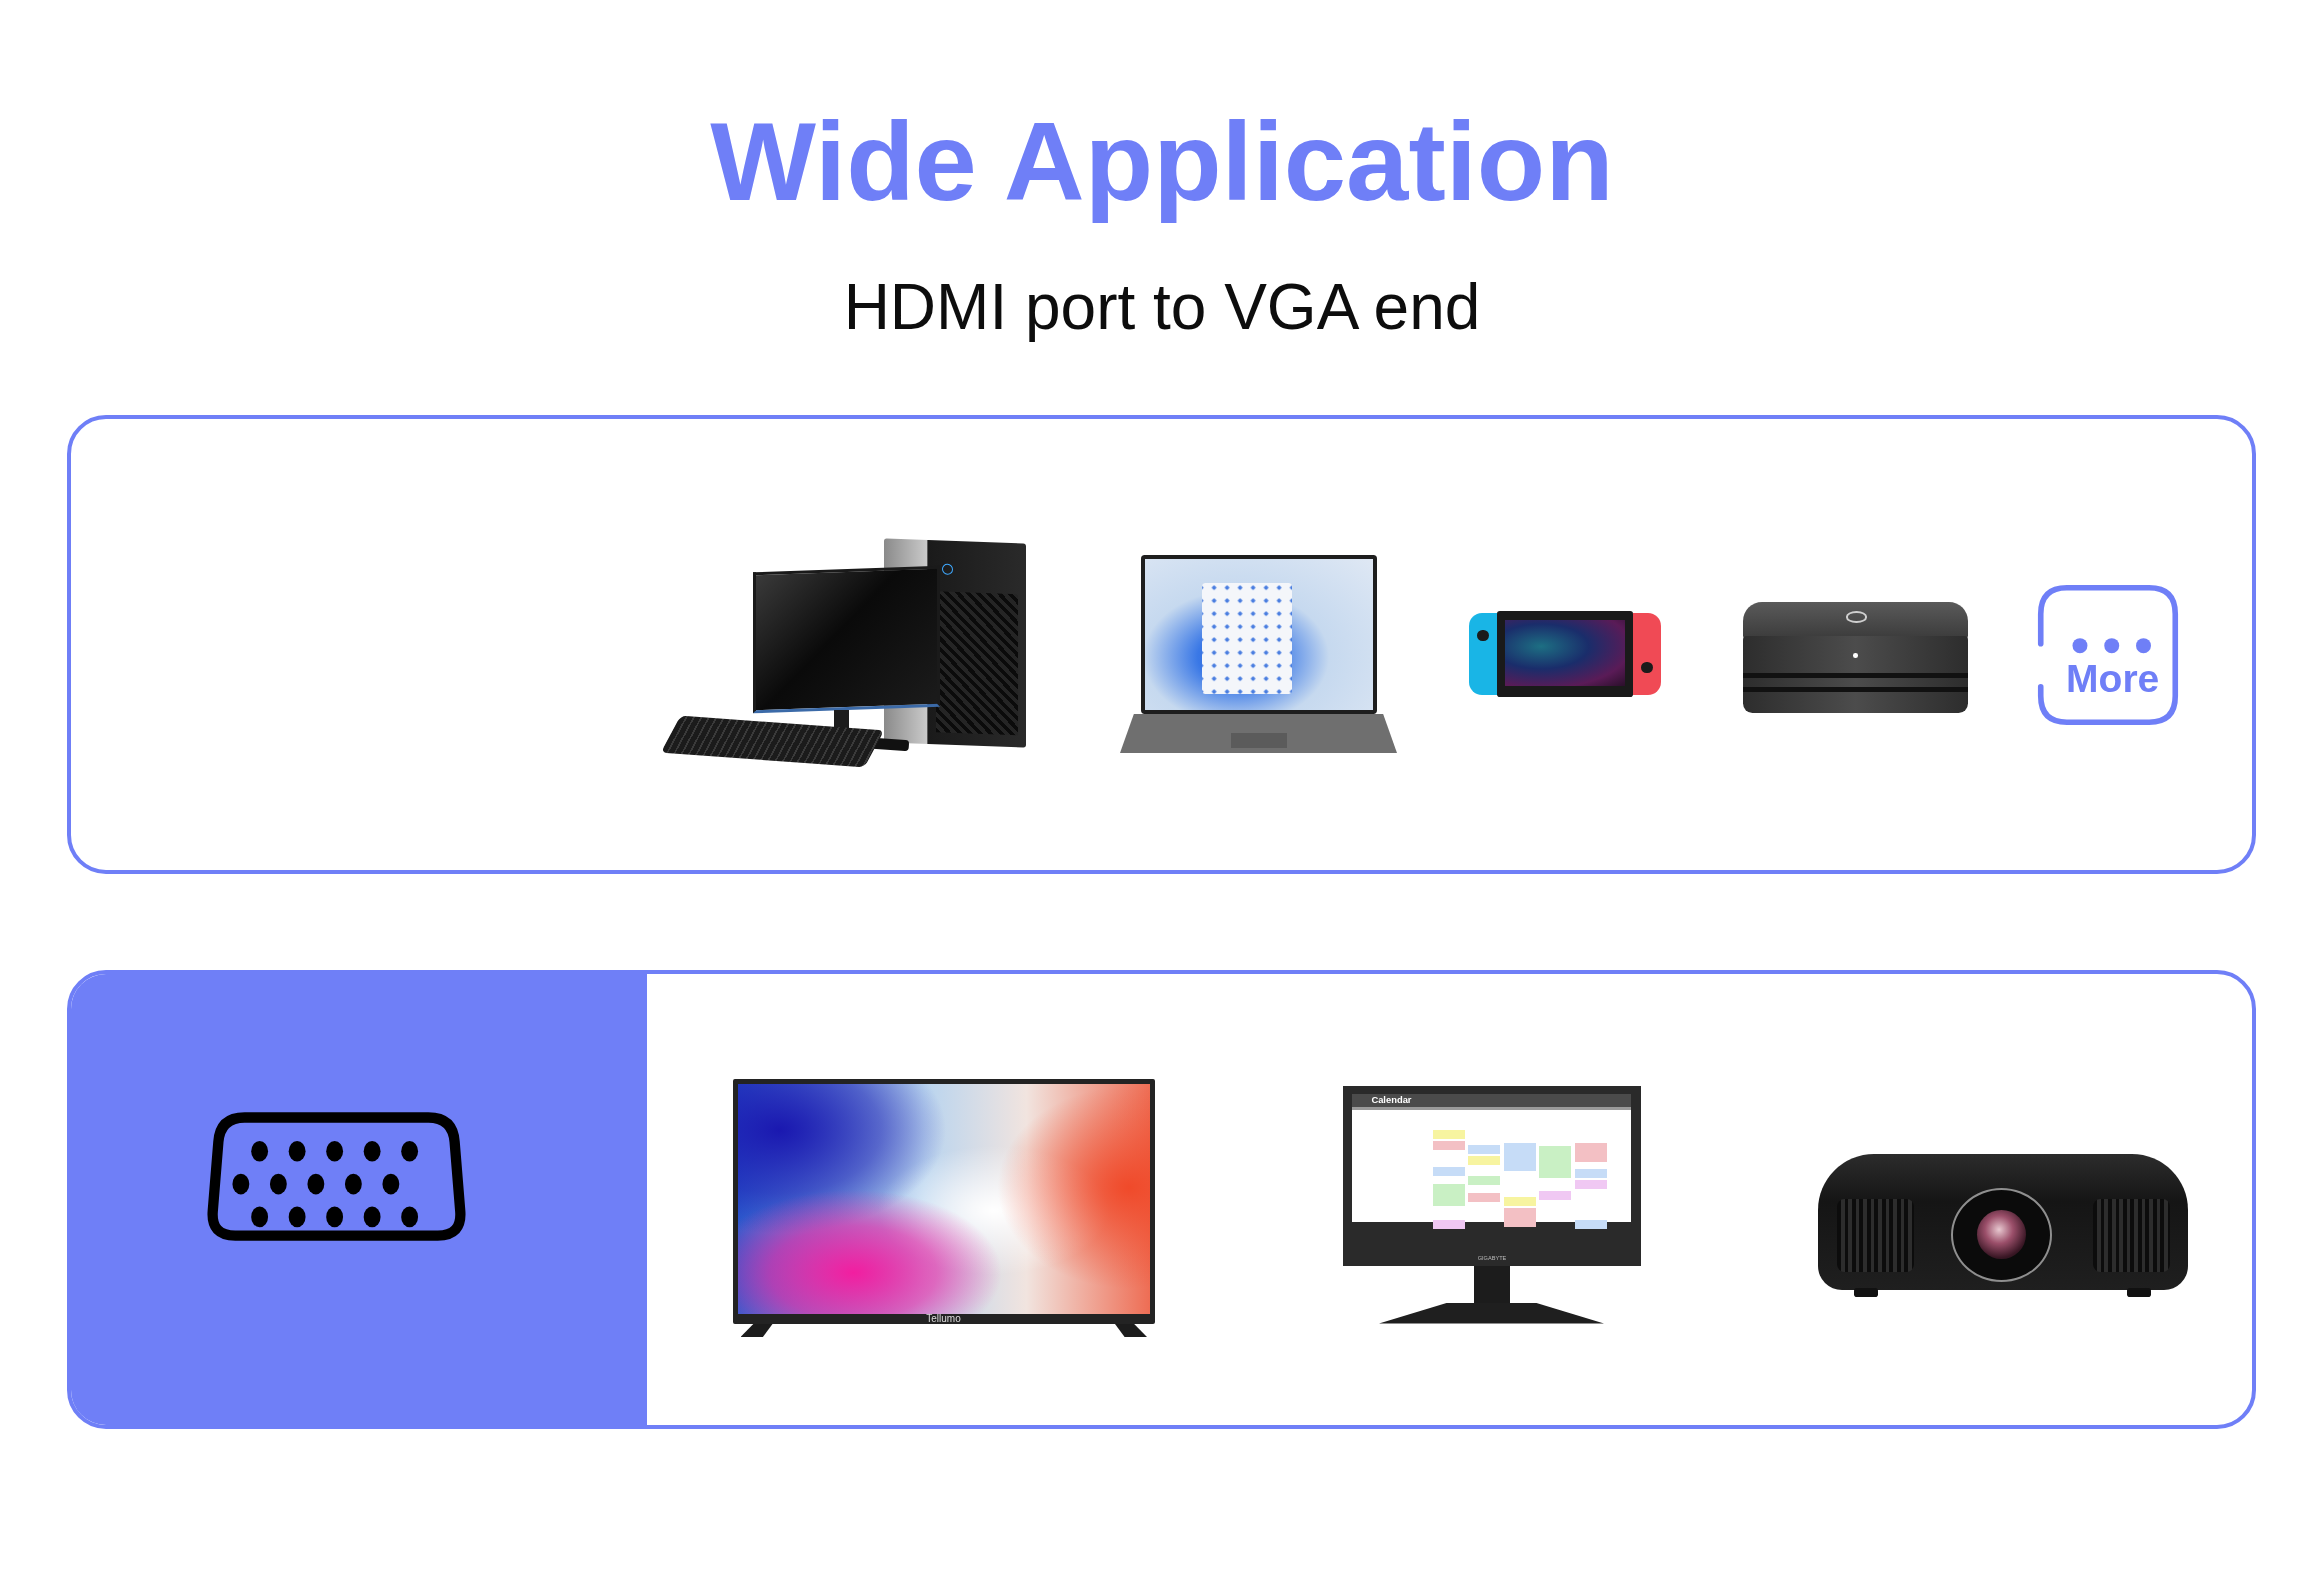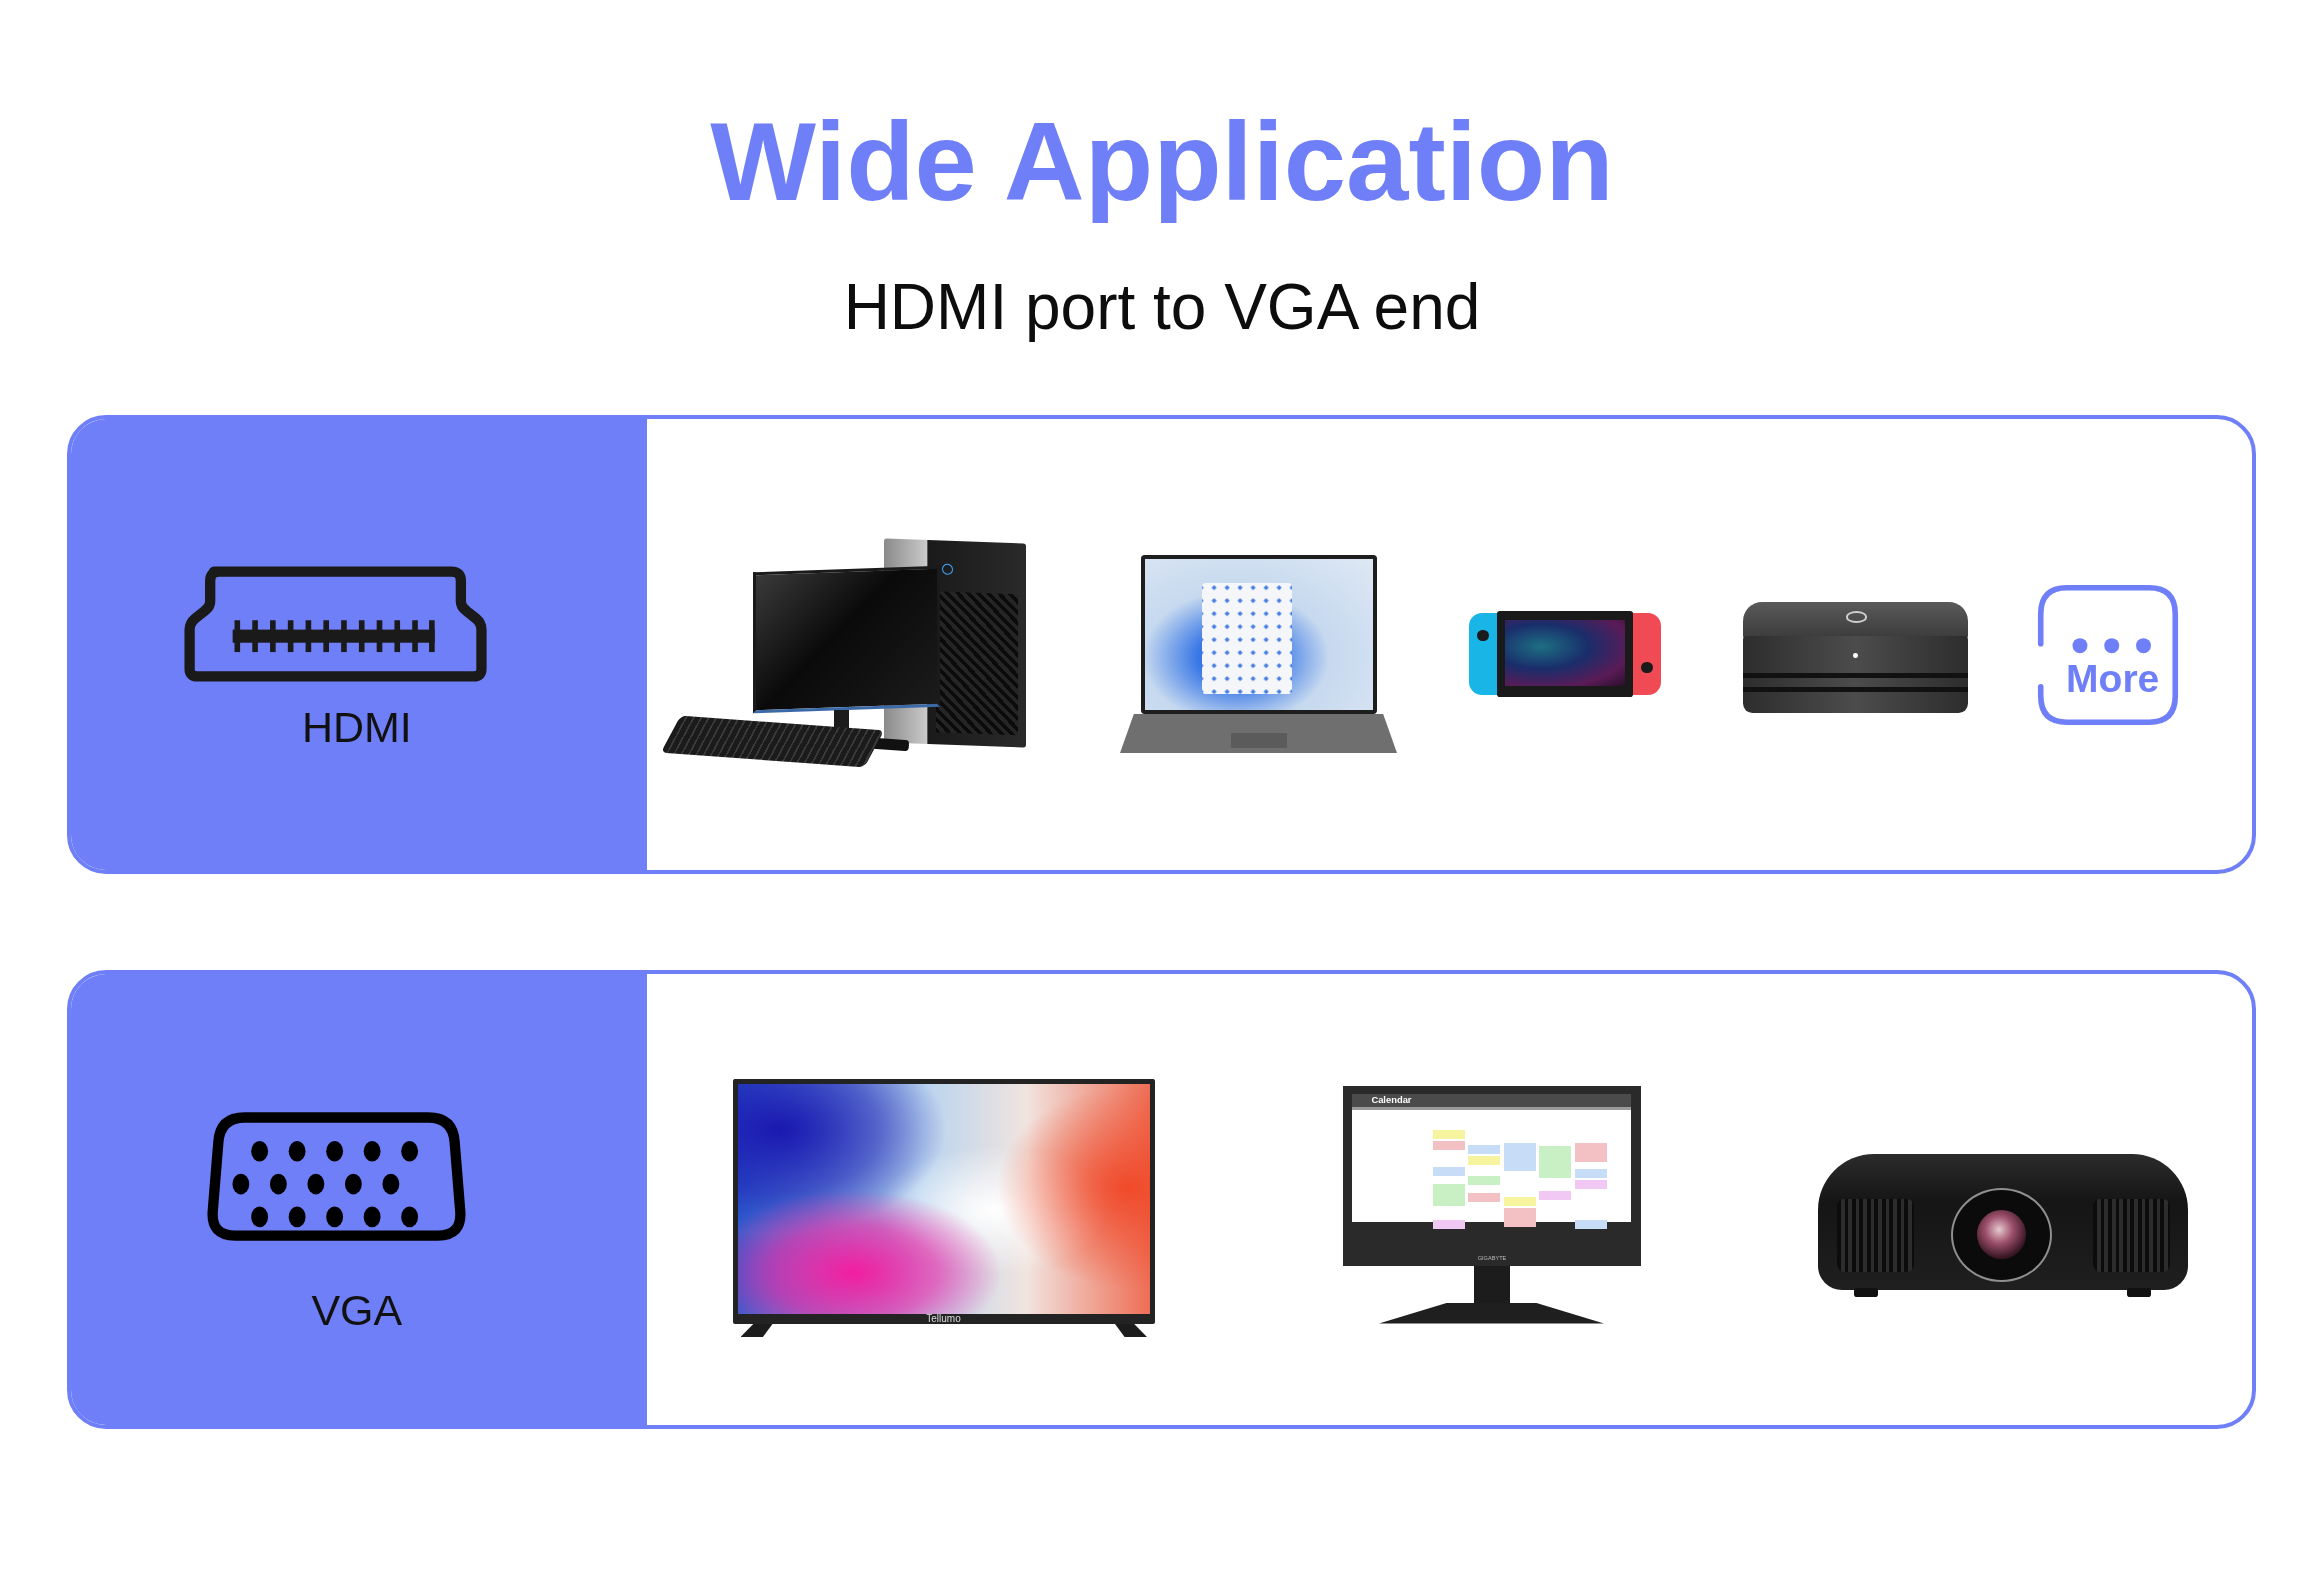--- a/index.html
+++ b/index.html
@@ -159,41 +159,20 @@
   .proj .lens { position: absolute; left: 159px; top: 67px; width: 49px; height: 49px; border-radius: 50%; background: radial-gradient(circle at 45% 40%, #e8c8d0 0%, #9b4f6a 35%, #3a1725 70%, #0a0a0a 100%); }
   .proj .foot { position: absolute; top: 145px; width: 24px; height: 9.4px; background: #111; border-radius: 2.8px; }
 </style>
 </head>
 <body>
 
 <div class="title">Wide Application</div>
 <div class="subtitle">HDMI port to VGA end</div>
 
 <section class="panel hdmi">
-  <div class="port-side">
-    <svg class="port-icon" viewBox="0 0 325 128">
-      <path d="M32 8 H286 Q296 8 296 18 V40 Q296 46 302 50 L312 58 Q318 63 318 70 V112 Q318 120 310 120 H14 Q6 120 6 112 V70 Q6 63 12 58 L22 50 Q28 46 28 40 V18 Q28 8 38 8 Z" fill="none" stroke="#1a1a1a" stroke-width="11" stroke-linejoin="round"></path>
-      <rect x="52" y="70" width="216" height="14" fill="#1a1a1a"></rect>
-      <g fill="#1a1a1a">
-        <rect x="54" y="60" width="6" height="34"></rect>
-          <rect x="73" y="60" width="6" height="34"></rect>
-        <rect x="92" y="60" width="6" height="34"></rect>
-          <rect x="111" y="60" width="6" height="34"></rect>
-        <rect x="130" y="60" width="6" height="34"></rect>
-          <rect x="149" y="60" width="6" height="34"></rect>
-        <rect x="168" y="60" width="6" height="34"></rect>
-          <rect x="187" y="60" width="6" height="34"></rect>
-        <rect x="206" y="60" width="6" height="34"></rect>
-          <rect x="225" y="60" width="6" height="34"></rect>
-        <rect x="244" y="60" width="6" height="34"></rect>
-          <rect x="262" y="60" width="6" height="34"></rect>
-      </g>
-    </svg>
-    <div class="port-label">HDMI</div>
-  </div>
 
   <div class="device pc">
     <div class="tower">
         <div class="front-mesh"></div>
         <div class="led"></div>
         <div class="red"></div>
       </div>
     <div class="monitor"></div>
     <div class="neck"></div>
     <div class="mbase"></div>
@@ -257,21 +236,20 @@
         <ellipse cx="116" cy="79" rx="9" ry="11"></ellipse>
           <ellipse cx="156" cy="79" rx="9" ry="11"></ellipse>
         <ellipse cx="196" cy="79" rx="9" ry="11"></ellipse>
         <ellipse cx="56" cy="114" rx="9" ry="11"></ellipse>
           <ellipse cx="96" cy="114" rx="9" ry="11"></ellipse>
         <ellipse cx="136" cy="114" rx="9" ry="11"></ellipse>
           <ellipse cx="176" cy="114" rx="9" ry="11"></ellipse>
         <ellipse cx="216" cy="114" rx="9" ry="11"></ellipse>
       </g>
     </svg>
-    <div class="port-label">VGA</div>
   </div>
 
   <div class="device tv">
     <div class="frame"></div>
     <div class="screen"></div>
     <div class="brand">Tellumo</div>
     <div class="foot" style="left:7.5px;"></div>
     <div class="foot" style="left:382px; transform:scaleX(-1);"></div>
   </div>
 

